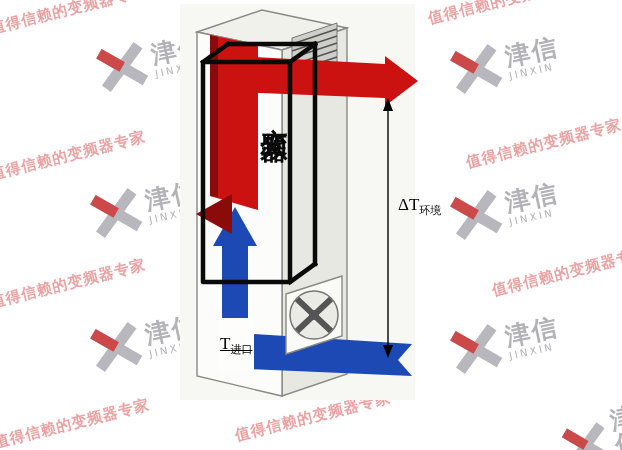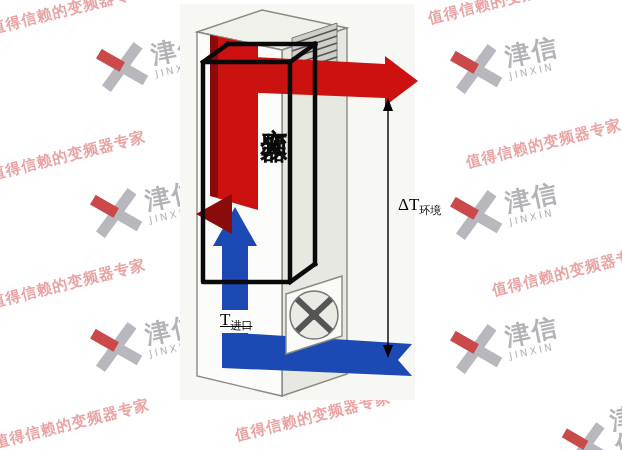--- a/index.html
+++ b/index.html
@@ -23,21 +23,21 @@
   .wm-logo .en{font-size:10px;color:#aeaeb4;letter-spacing:2.5px;margin-top:2px;}
   
   .diagram-svg{position:absolute;left:180px;top:4px;z-index:2;}
   .lbl{position:absolute;z-index:3;color:#000;font-family:"Liberation Serif","DejaVu Serif",serif;}
   .inverter-label{
     left:256px;top:106px;width:36px;height:120px;
     writing-mode:vertical-rl;text-orientation:upright;
     font-size:27px;font-weight:600;letter-spacing:5px;color:#0a0a0a;
     font-family:"DejaVu Sans",sans-serif;
   }
-  .inlet-label{left:218px;top:310px;background:#fdfdfb;padding:0 2px;text-decoration:underline;}
+  .inlet-label{left:218px;top:318px;background:#fdfdfb;padding:16px 2px;text-decoration:underline;}
   .delta-label{left:398px;top:195px;text-align:right;}
   .lbl .main{font-size:17px;}
   .lbl sub{font-size:11px;}
   .caption{
     position:absolute;left:150px;top:404px;width:310px;z-index:3;
     text-align:center;font-size:13.5px;font-weight:bold;color:#000;
     font-family:"DejaVu Sans",sans-serif;
   }
 </style>
 </head>

